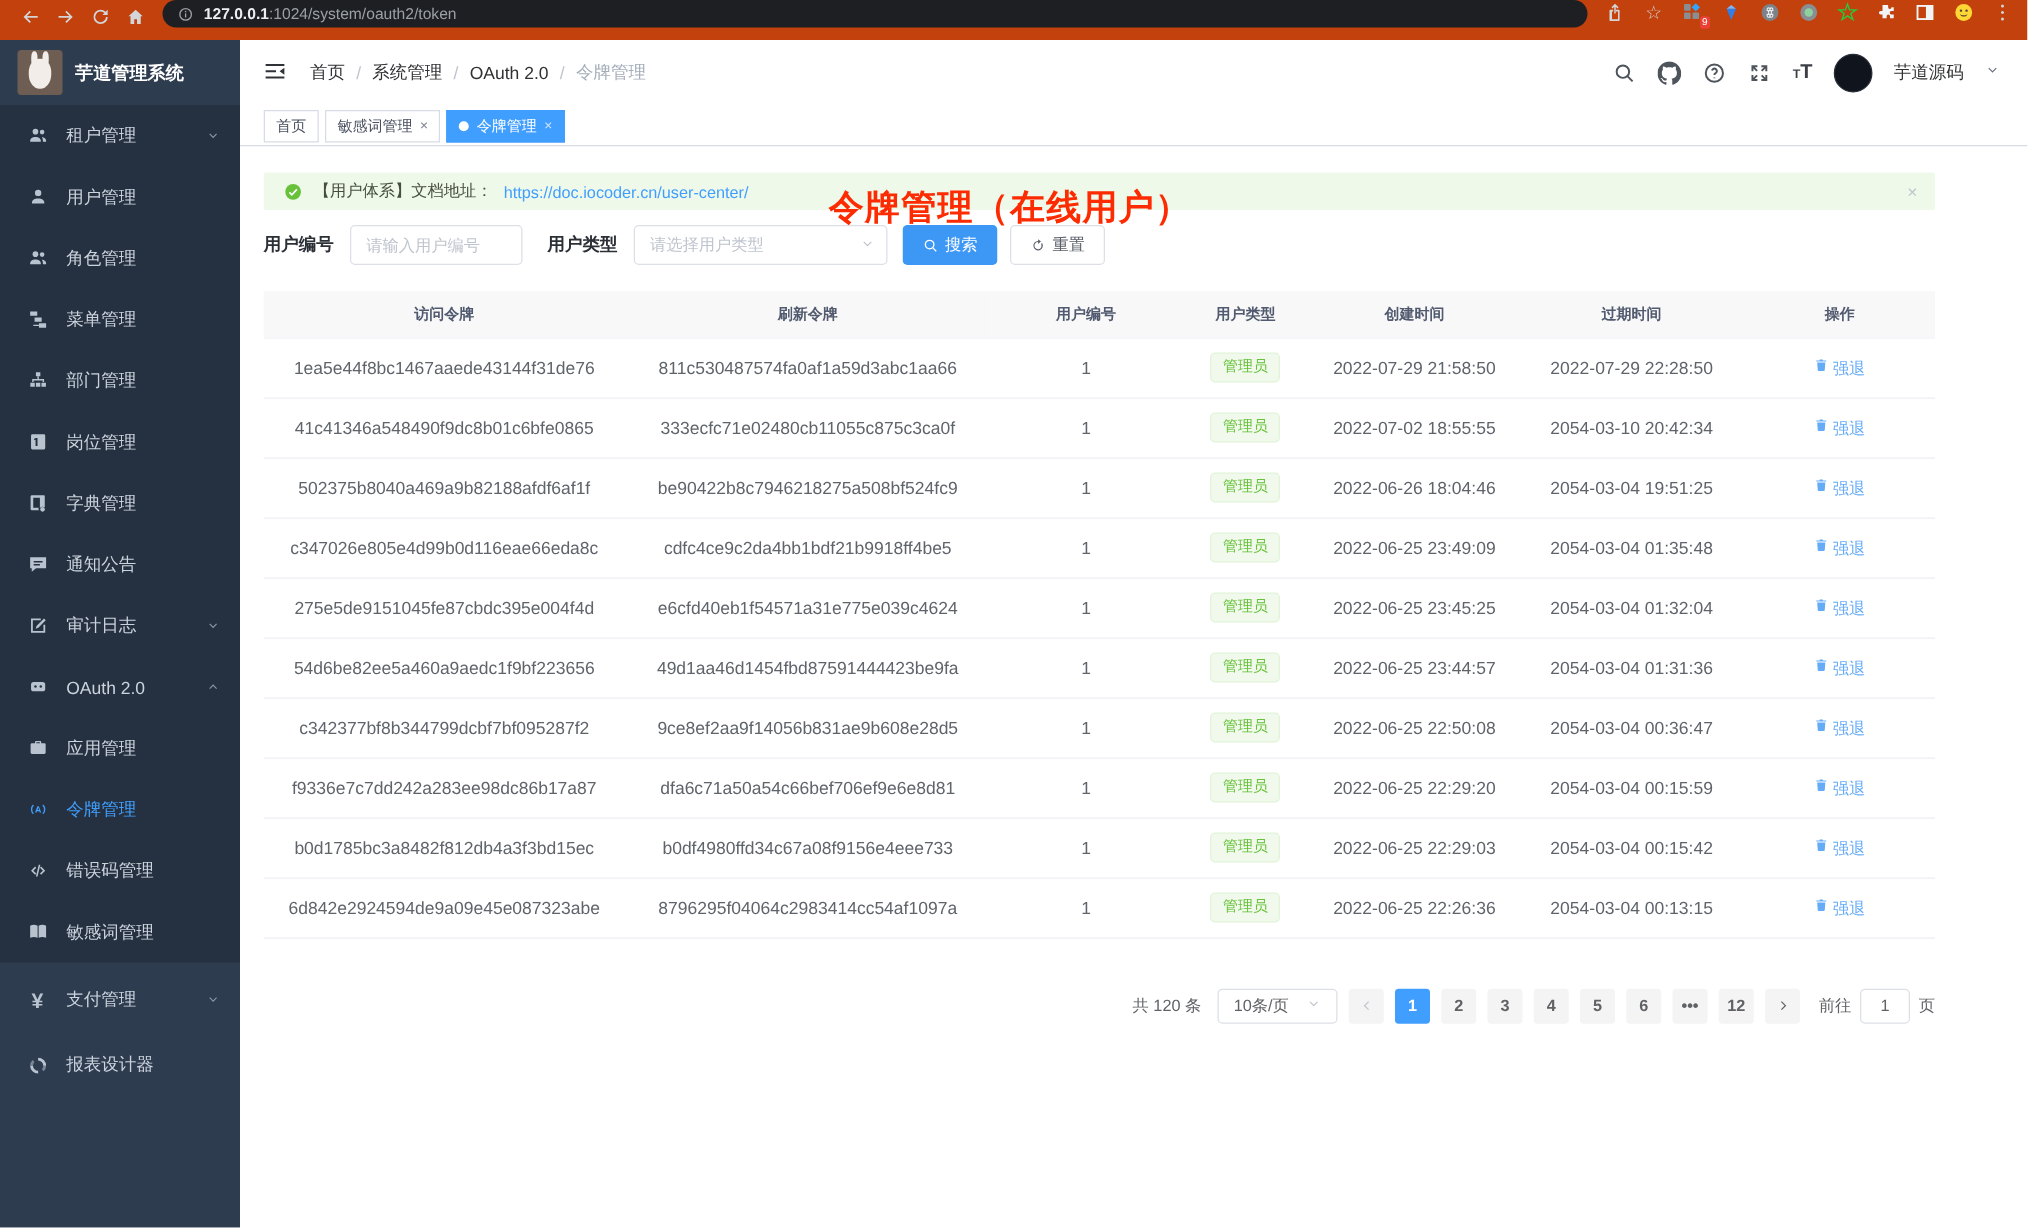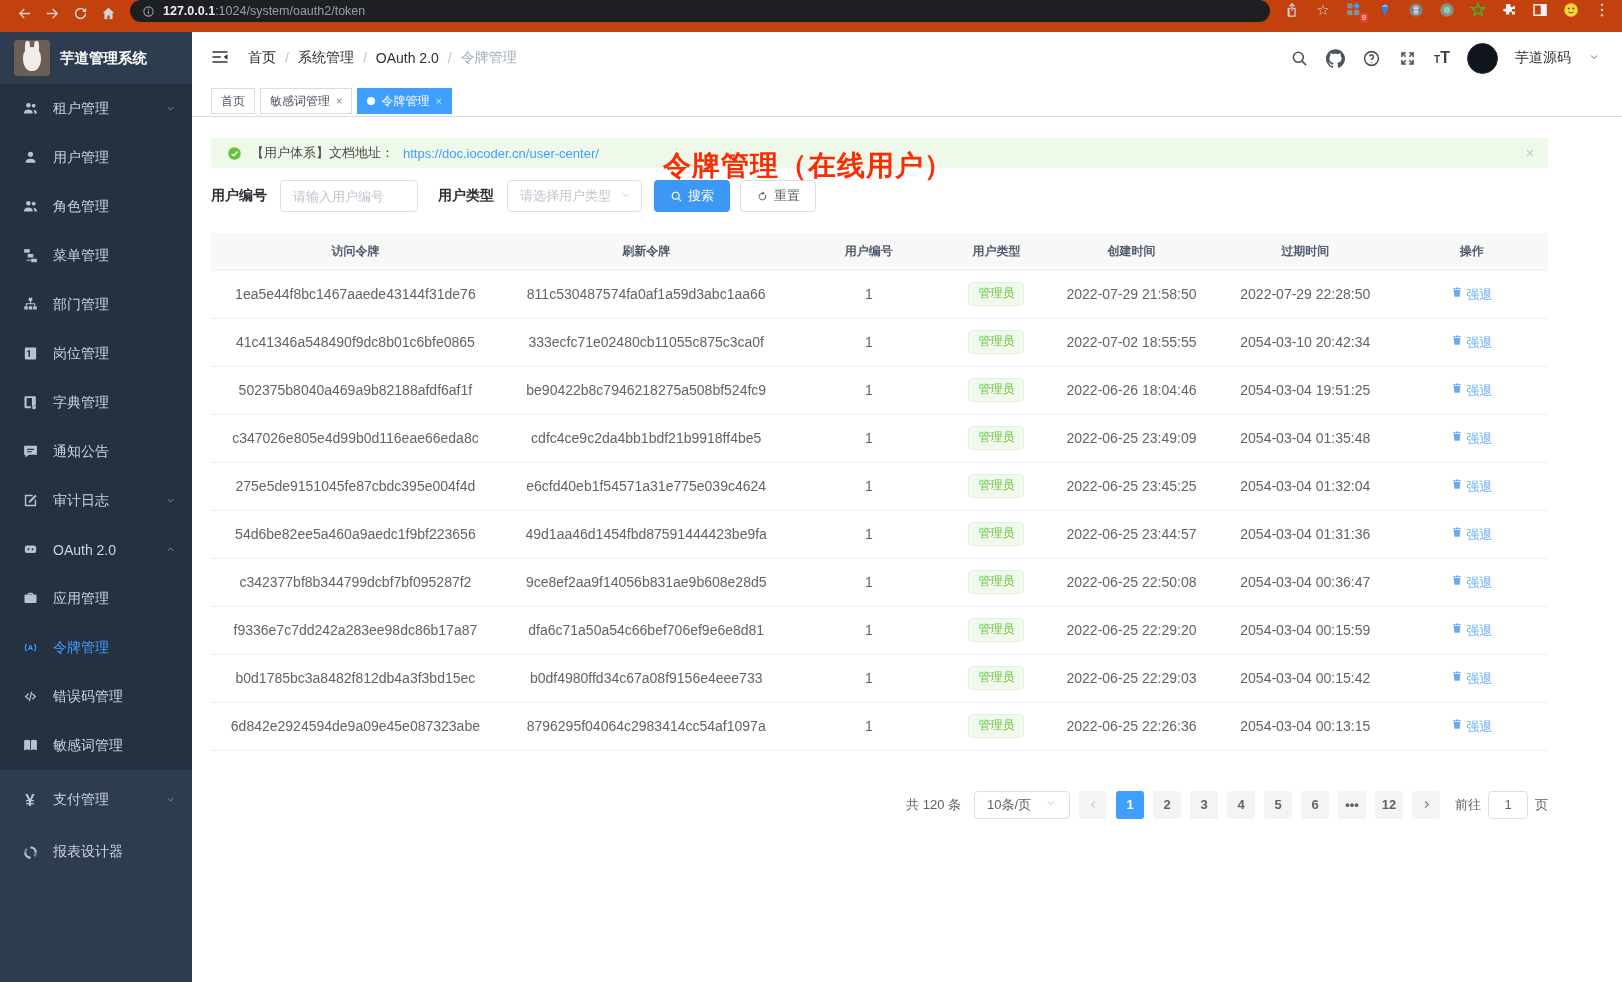--- a/index.html
+++ b/index.html
@@ -76,21 +76,21 @@
   .content { padding:21px 74px 0 19px; }
   .alert { height:30px; background:#eff9e9; border-radius:2px; display:flex; align-items:center; gap:9px; padding:0 16px; position:relative; font-size:13px; color:#474d42; }
   .alert svg { width:15px; height:15px; }
   .alert .a-link { color:#409eff; text-decoration:none; }
   .alert .a-close { position:absolute; right:14px; color:#c0c4cc; font-size:14px; cursor:pointer; }
 
   .filters { margin-top:12px; display:flex; align-items:center; }
   .f-label { font-size:14px; font-weight:bold; color:#2b2f36; margin-right:13px; }
   .f-input { width:138px; height:32px; border:1px solid #dcdfe6; border-radius:4px; padding:0 12px; font-size:13px; color:#606266; font-family:inherit; margin-right:20px; }
   .f-input::placeholder { color:#bfc4ce; }
-  .f-select { width:135px; height:32px; border:1px solid #dcdfe6; border-radius:4px; padding:0 26px 0 12px; font-size:13px; color:#bfc4ce; display:flex; align-items:center; position:relative; margin-right:12px; cursor:pointer; }
+  .f-select { width:203px; height:32px; border:1px solid #dcdfe6; border-radius:4px; padding:0 26px 0 12px; font-size:13px; color:#bfc4ce; display:flex; align-items:center; position:relative; margin-right:12px; cursor:pointer; }
   .f-select .sel-arrow { position:absolute; right:9px; }
   .sel-arrow svg { width:12px; height:12px; fill:none; stroke:#c0c4cc; stroke-width:2; }
   .btn { height:32px; border-radius:4px; display:inline-flex; align-items:center; gap:5px; font-size:13px; padding:0 15px; cursor:pointer; border:1px solid transparent; }
   .btn svg { width:13px; height:13px; }
   .btn-primary { background:#3d97f5; color:#fff; }
   .btn-primary svg { fill:none; stroke:#fff; stroke-width:2; }
   .btn-plain { background:#fff; border-color:#dcdfe6; color:#5a6068; margin-left:10px; }
   .btn-plain svg { fill:#5a6068; }
 
   table.grid { margin-top:21px; width:100%; border-collapse:collapse; table-layout:fixed; }

